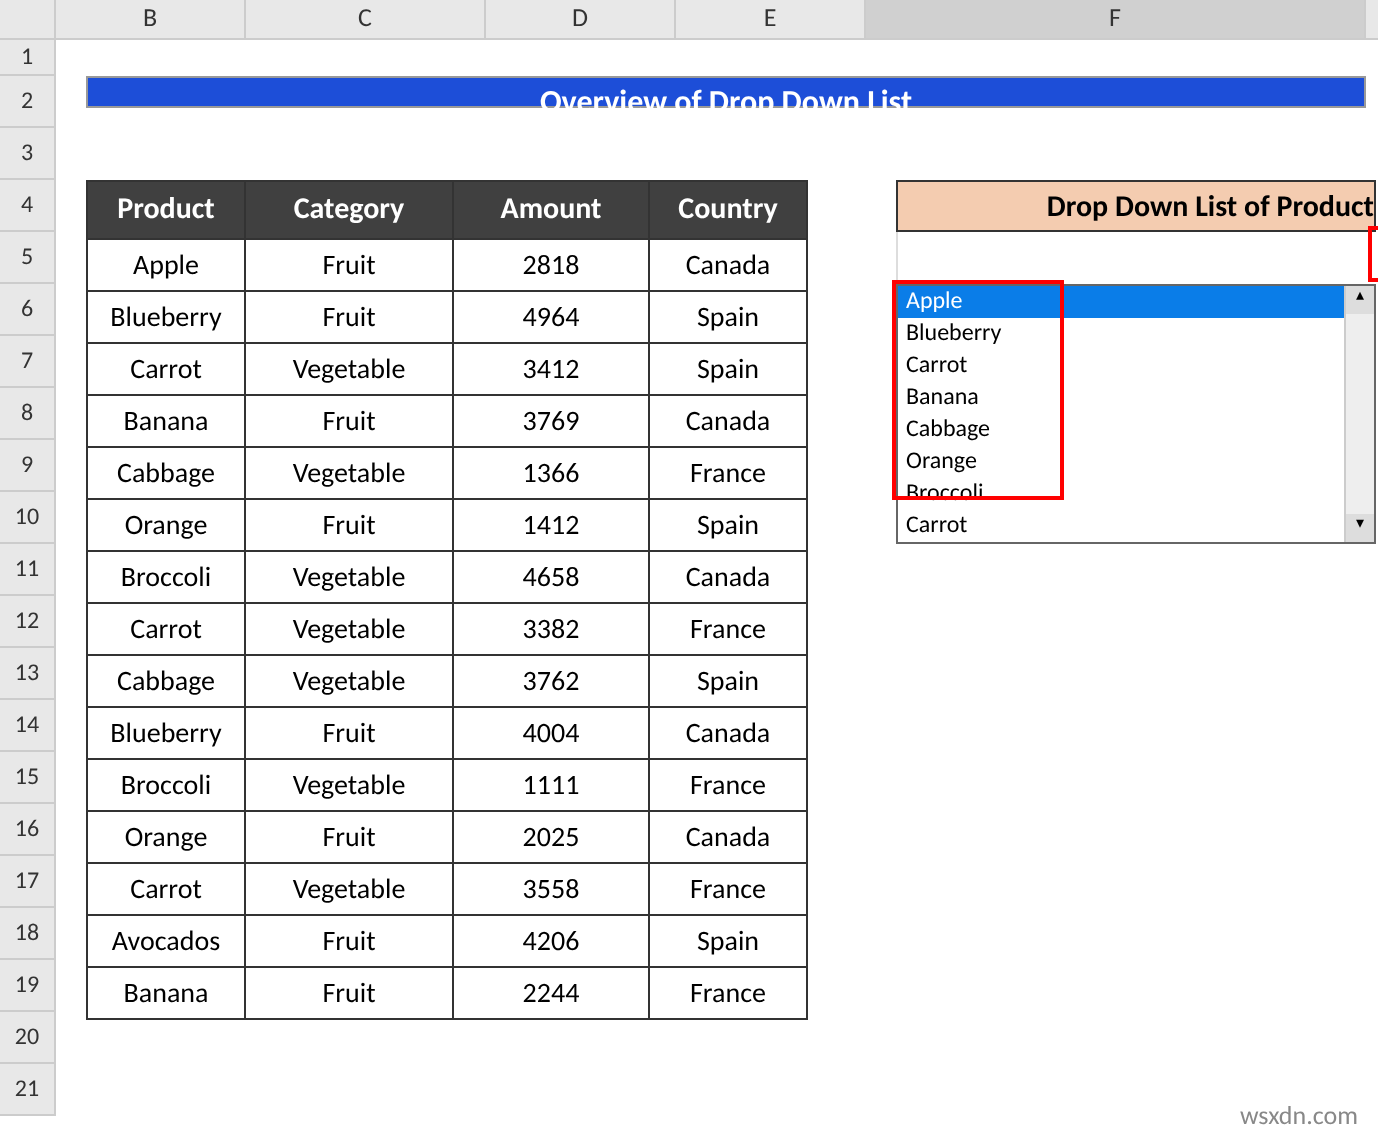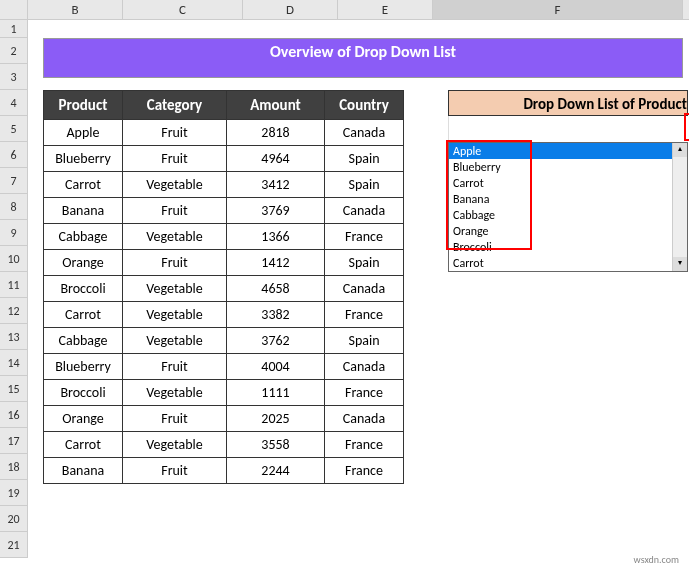--- a/index.html
+++ b/index.html
@@ -11,21 +11,21 @@
     .row-headers div { height: 26px; border-bottom: 1px solid #ccc; text-align: center; font-size: 12px; color: #333; line-height: 26px; }
     .row-headers div:first-child { height: 18px; line-height: 18px; }
     
     .ch-a { width: 28px; }
     .ch-b, .ch-d, .ch-e { width: 95px; }
     .ch-c { width: 120px; }
     .ch-f { width: 250px; background: #d0d0d0 !important; }
     
     .sheet { position: absolute; left: 28px; top: 20px; right: 0; }
     
-    .title-row { position: absolute; top: 18px; left: 15px; width: 640px; height: 40px; background: #8b5cf6; color: #fff; font-weight: bold; font-size: 16px; text-align: center; line-height: 26px; border: 1px solid #999; }
+    .title-row { position: absolute; top: 18px; left: 15px; width: 640px; height: 16px; background: #1d4ed8; color: #fff; font-weight: bold; font-size: 16px; text-align: center; line-height: 26px; border: 1px solid #999; }
     
     .data-table { position: absolute; top: 70px; left: 15px; border-collapse: collapse; }
     .data-table th { background: #404040; color: #fff; font-weight: bold; padding: 5px 8px; border: 1px solid #333; font-size: 15px; }
     .data-table td { border: 1px solid #333; padding: 4px 8px; text-align: center; height: 17px; font-size: 14px; }
     .data-table th:nth-child(1), .data-table td:nth-child(1) { width: 79px; }
     .data-table th:nth-child(2), .data-table td:nth-child(2) { width: 104px; }
     .data-table th:nth-child(3), .data-table td:nth-child(3) { width: 98px; }
     .data-table th:nth-child(4), .data-table td:nth-child(4) { width: 79px; }
     
     .dropdown-header { position: absolute; top: 70px; left: 420px; width: 240px; height: 26px; background: #f4ccb0; border: 1px solid #333; text-align: right; font-weight: bold; font-size: 15px; line-height: 26px; }
@@ -35,21 +35,21 @@
     
     .dropdown-list { position: absolute; top: 122px; left: 420px; width: 240px; background: #fff; border: 1px solid #666; font-size: 12px; }
     .dropdown-list .item { padding: 1px 4px; }
     .dropdown-list .item.selected { background: #0a7de8; color: #fff; }
     .callout-list { position: absolute; top: 120px; left: 418px; width: 86px; height: 110px; border: 2px solid red; pointer-events: none; }
     
     .dd-scroll { position: absolute; right: 0; top: 0; bottom: 0; width: 15px; background: #eee; border-left: 1px solid #ccc; }
     .dd-scroll-up, .dd-scroll-down { height: 14px; background: #ddd; text-align: center; font-size: 8px; }
     .dd-scroll-down { position: absolute; bottom: 0; width: 100%; }
     
-    .watermark { position: absolute; bottom: 6px; right: 10px; font-size: 10px; color: #888; }
+    .watermark { position: absolute; bottom: 6px; right: 10px; font-size: 13px; color: #888; }
   </style>
 </head>
 <body>
 
 <div class="col-headers">
   <div class="ch-a"></div>
   <div class="ch-b">B</div>
   <div class="ch-c">C</div>
   <div class="ch-d">D</div>
   <div class="ch-e">E</div>
@@ -165,20 +165,26 @@
           <td>2025</td>
           <td>Canada</td>
         </tr>
         <tr>
           <td>Carrot</td>
           <td>Vegetable</td>
           <td>3558</td>
           <td>France</td>
         </tr>
         <tr>
+          <td>Avocados</td>
+          <td>Fruit</td>
+          <td>4206</td>
+          <td>Spain</td>
+        </tr>
+        <tr>
           <td>Banana</td>
           <td>Fruit</td>
           <td>2244</td>
           <td>France</td>
         </tr>
       </tbody>
   </table>
 
   <div class="dropdown-header">Drop Down List of Product</div>
   <div class="dropdown-cell"></div>

